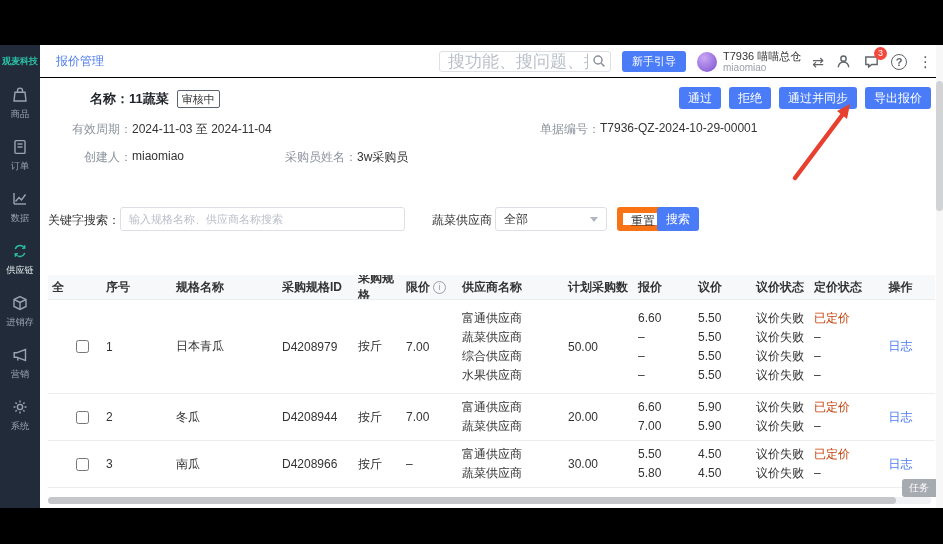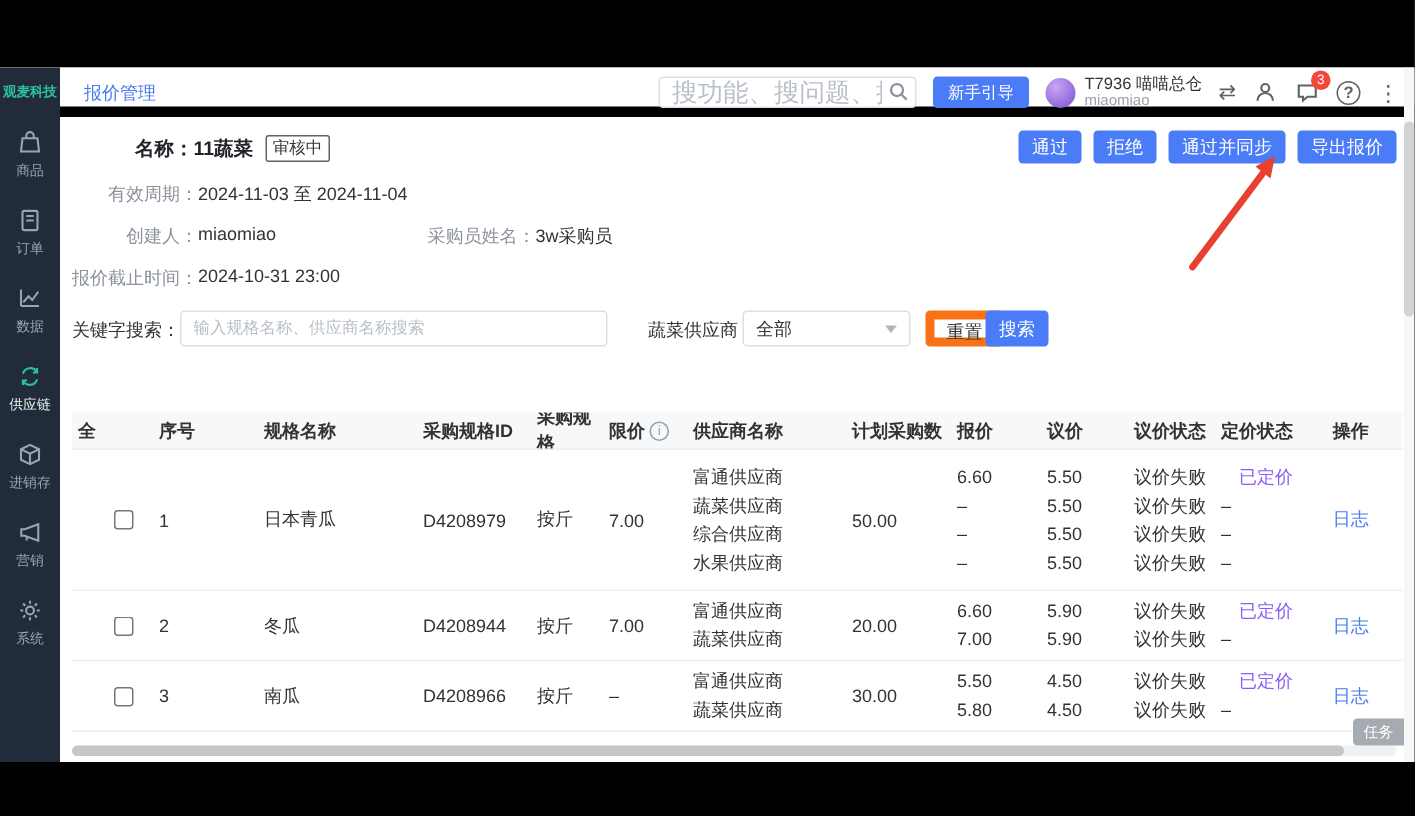--- a/index.html
+++ b/index.html
@@ -15,21 +15,21 @@
   .nav-item { display:flex; flex-direction:column; align-items:center; gap:3px; color:#9aa3b2; cursor:pointer; }
   .nav-item .lbl { font-size:10px; transform:scale(.92); white-space:nowrap; }
   .nav-item.active { color:#2bbfa4; }
   .nav-item.active .lbl { color:#e8f6f2; }
   .nav-item svg { display:block; }
 
   
   .main { position:absolute; left:40px; top:0; right:0; bottom:0; background:#fff; }
 
   
-  .tophdr { position:absolute; left:0; top:0; right:0; height:33px; background:#fff; border-bottom:7px solid #000000; display:flex; align-items:flex-end; }
+  .tophdr { position:absolute; left:0; top:0; right:0; height:33px; background:#fff; border-bottom:1px solid #000000; display:flex; align-items:center; }
   .crumb { color:#4a7af0; font-size:12px; margin-left:16px; }
   .hdr-right { position:absolute; right:10px; top:0; height:33px; display:flex; align-items:center; gap:11px; }
   .gsearch { position:relative; width:172px; height:21px; }
   .gsearch input { width:100%; height:100%; border:1px solid #dcdfe6; border-radius:3px; font-size:17px; padding:0 22px 0 8px; color:#333; outline:none; }
   .gsearch input::placeholder { color:#b9bfc9; }
   .gsearch .mag { position:absolute; right:5px; top:3px; }
   .guide-btn { background:#4a7cf7; color:#fff; font-size:11px; border:none; border-radius:3px; height:21px; padding:0 10px; cursor:pointer; }
   .userbox { display:flex; align-items:center; gap:6px; }
   .avatar { width:20px; height:20px; border-radius:50%; background:radial-gradient(circle at 35% 30%, #c9a6f5, #7a4fd0); }
   .uname { font-size:11px; color:#333; line-height:12px; }
@@ -77,21 +77,21 @@
   .thead { display:flex; background:#f7f8fa; height:25px; font-weight:bold; border-bottom:1px solid #ebedf0; }
   .trow { display:flex; border-bottom:1px solid #ebedf0; background:#fff; }
   .r1 { height:94px; } .r2 { height:47px; } .r3 { height:47px; }
   .c { padding:0 4px; display:flex; align-items:center; overflow:hidden; }
   .c0{width:24px} .c1{width:30px} .c2{width:70px} .c3{width:106px} .c4{width:76px}
   .c5{width:48px} .c6{width:56px} .c7{width:98px} .c8{width:78px; padding-left:12px}
   .c9{width:60px} .c10{width:58px} .c11{width:58px} .c12{width:56px}
   .c13{width:69px; justify-content:center;}
   .stack { flex-direction:column; align-items:flex-start; justify-content:center; }
   .stack > div { line-height:19px; height:19px; white-space:nowrap; }
-  .green { color:#8b5cf6;margin-left:12px; }
+  .green { color:#c2410c; }
   .loglink { color:#4a7af0; cursor:pointer; }
   .info-i { width:13px; height:13px; border:1px solid #9aa0aa; border-radius:50%; color:#9aa0aa; font-size:9px; line-height:11px; text-align:center; margin-left:3px; font-weight:normal; flex:none; }
   .chk { width:13px; height:13px; accent-color:#4a7cf7; }
 
   
   .hscroll { position:absolute; left:8px; right:12px; top:452px; height:7px; background:#f0f1f2; border-radius:4px; }
   .hthumb { position:absolute; left:0; top:0; height:7px; width:96%; background:#c4c6c9; border-radius:4px; }
   .vscroll { position:absolute; right:0; top:0; bottom:0; width:7px; background:#f7f7f7; }
   .vthumb { position:absolute; right:0; top:36px; width:7px; height:130px; background:#d2d3d5; border-radius:4px; }
   .task-tag { position:absolute; right:7px; top:434px; background:#a6aab1; color:#fff; font-size:10px; padding:2px 7px; border-radius:3px 0 0 3px; cursor:pointer; }
@@ -232,35 +232,33 @@
         <button class="btn-blue">拒绝</button>
         <button class="btn-blue">通过并同步</button>
         <button class="btn-blue">导出报价</button>
       </div>
 
       <div class="info-row ir1">
         <span class="fld fld-l">
             <span class="lb">有效周期：</span>
             <span class="vl">2024-11-03 至 2024-11-04</span>
           </span>
+        <span class="fld fld-doc">
+            <span class="lb">单据编号：</span>
+            <span class="vl">T7936-QZ-2024-10-29-00001</span>
+          </span>
       </div>
       <div class="info-row ir2">
         <span class="fld fld-l">
             <span class="lb">创建人：</span>
             <span class="vl">miaomiao</span>
           </span>
         <span class="fld fld-buyer">
             <span class="lb">采购员姓名：</span>
             <span class="vl">3w采购员</span>
-          </span>
-      </div>
-      <div class="info-row ir3">
-        <span class="fld fld-l">
-            <span class="lb">报价截止时间：</span>
-            <span class="vl">2024-10-31 23:00</span>
           </span>
       </div>
 
       <div class="filter">
         <span class="kw-lbl">关键字搜索：</span>
         <input class="kw-input" placeholder="输入规格名称、供应商名称搜索" style="">
         <span class="qt-lbl">蔬菜供应商：</span>
         <div class="select">
           <span>全部</span>
           <span class="caret"></span>

